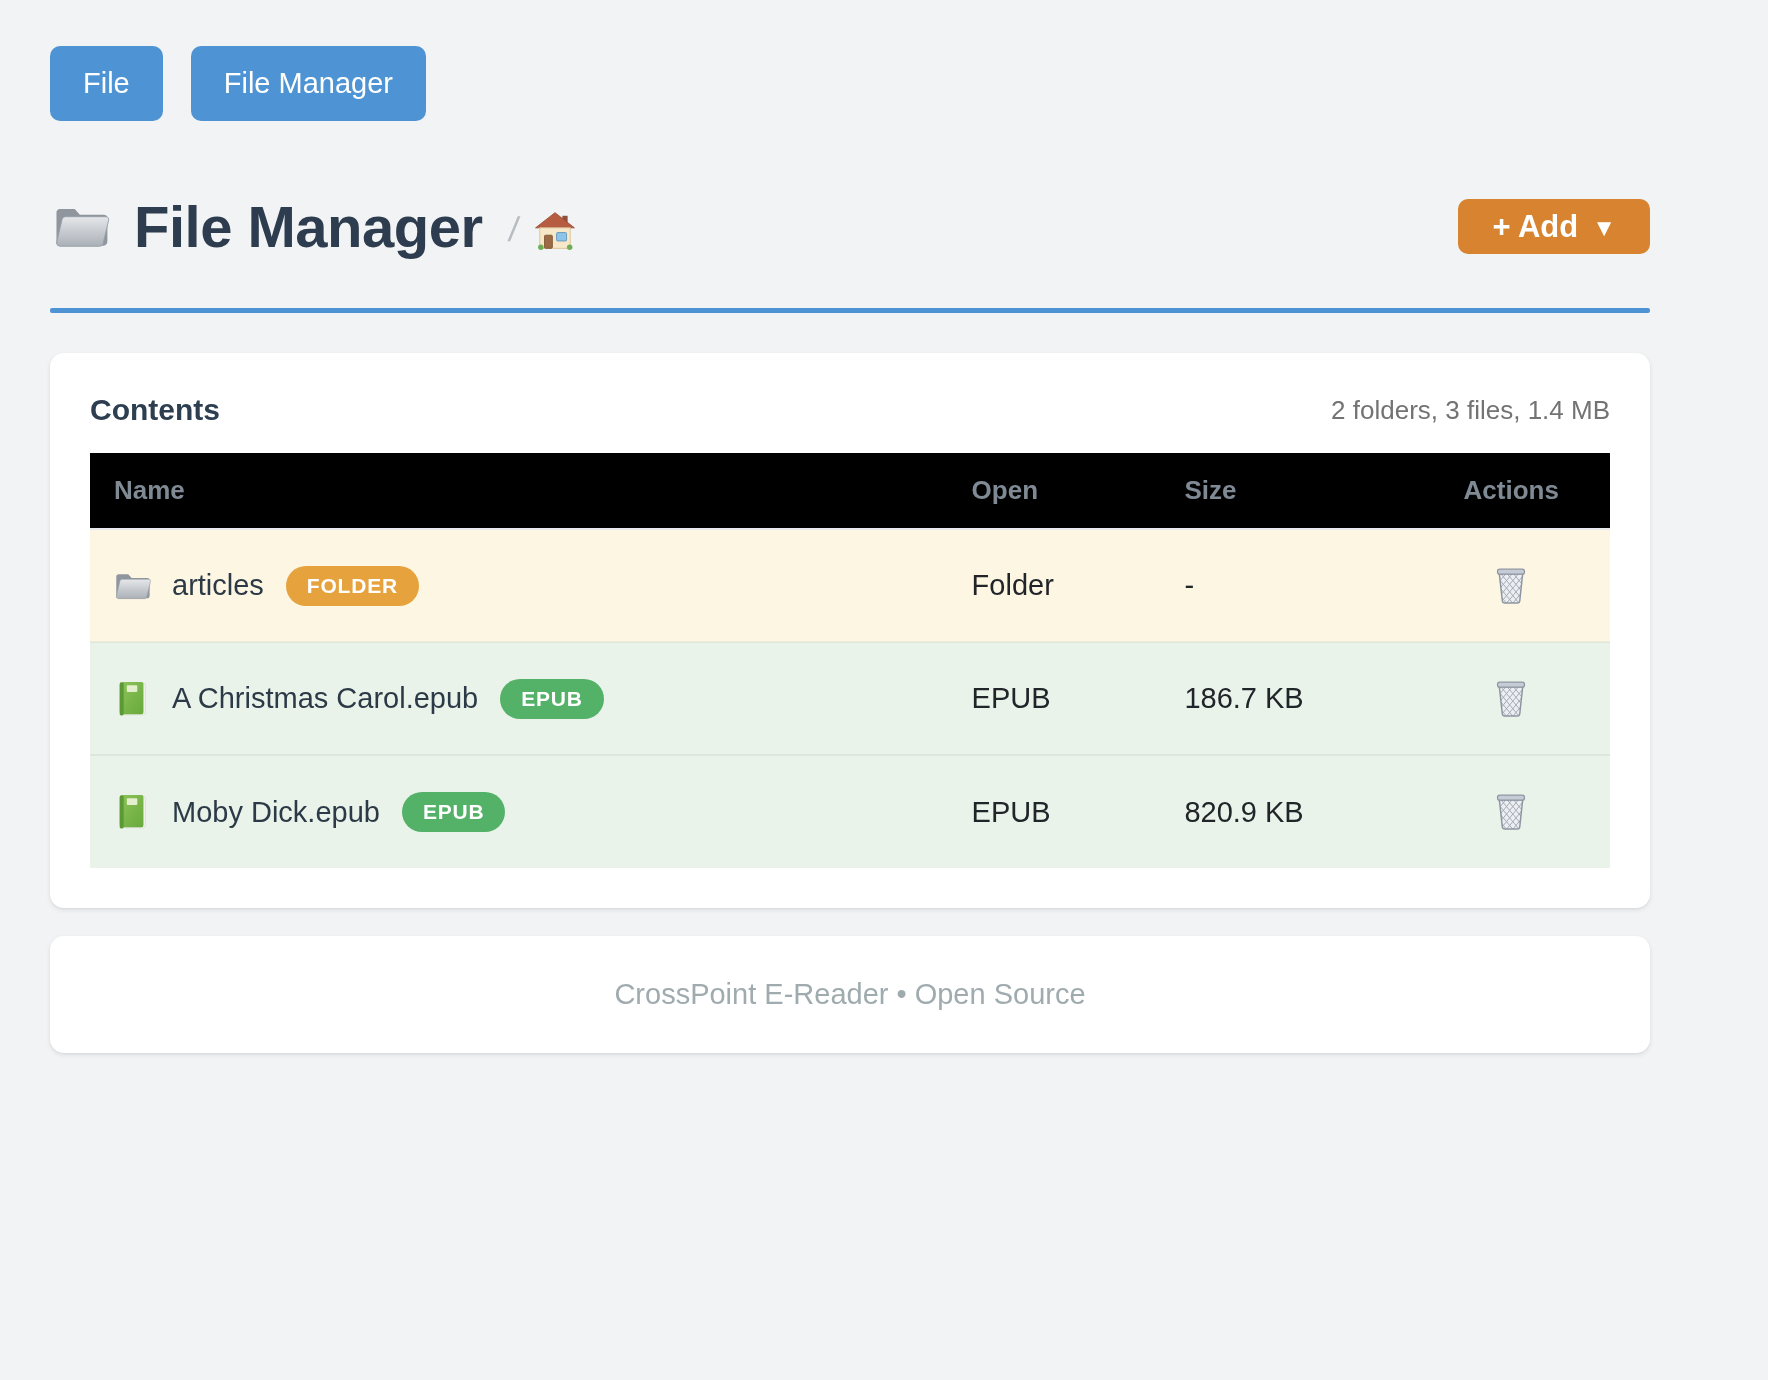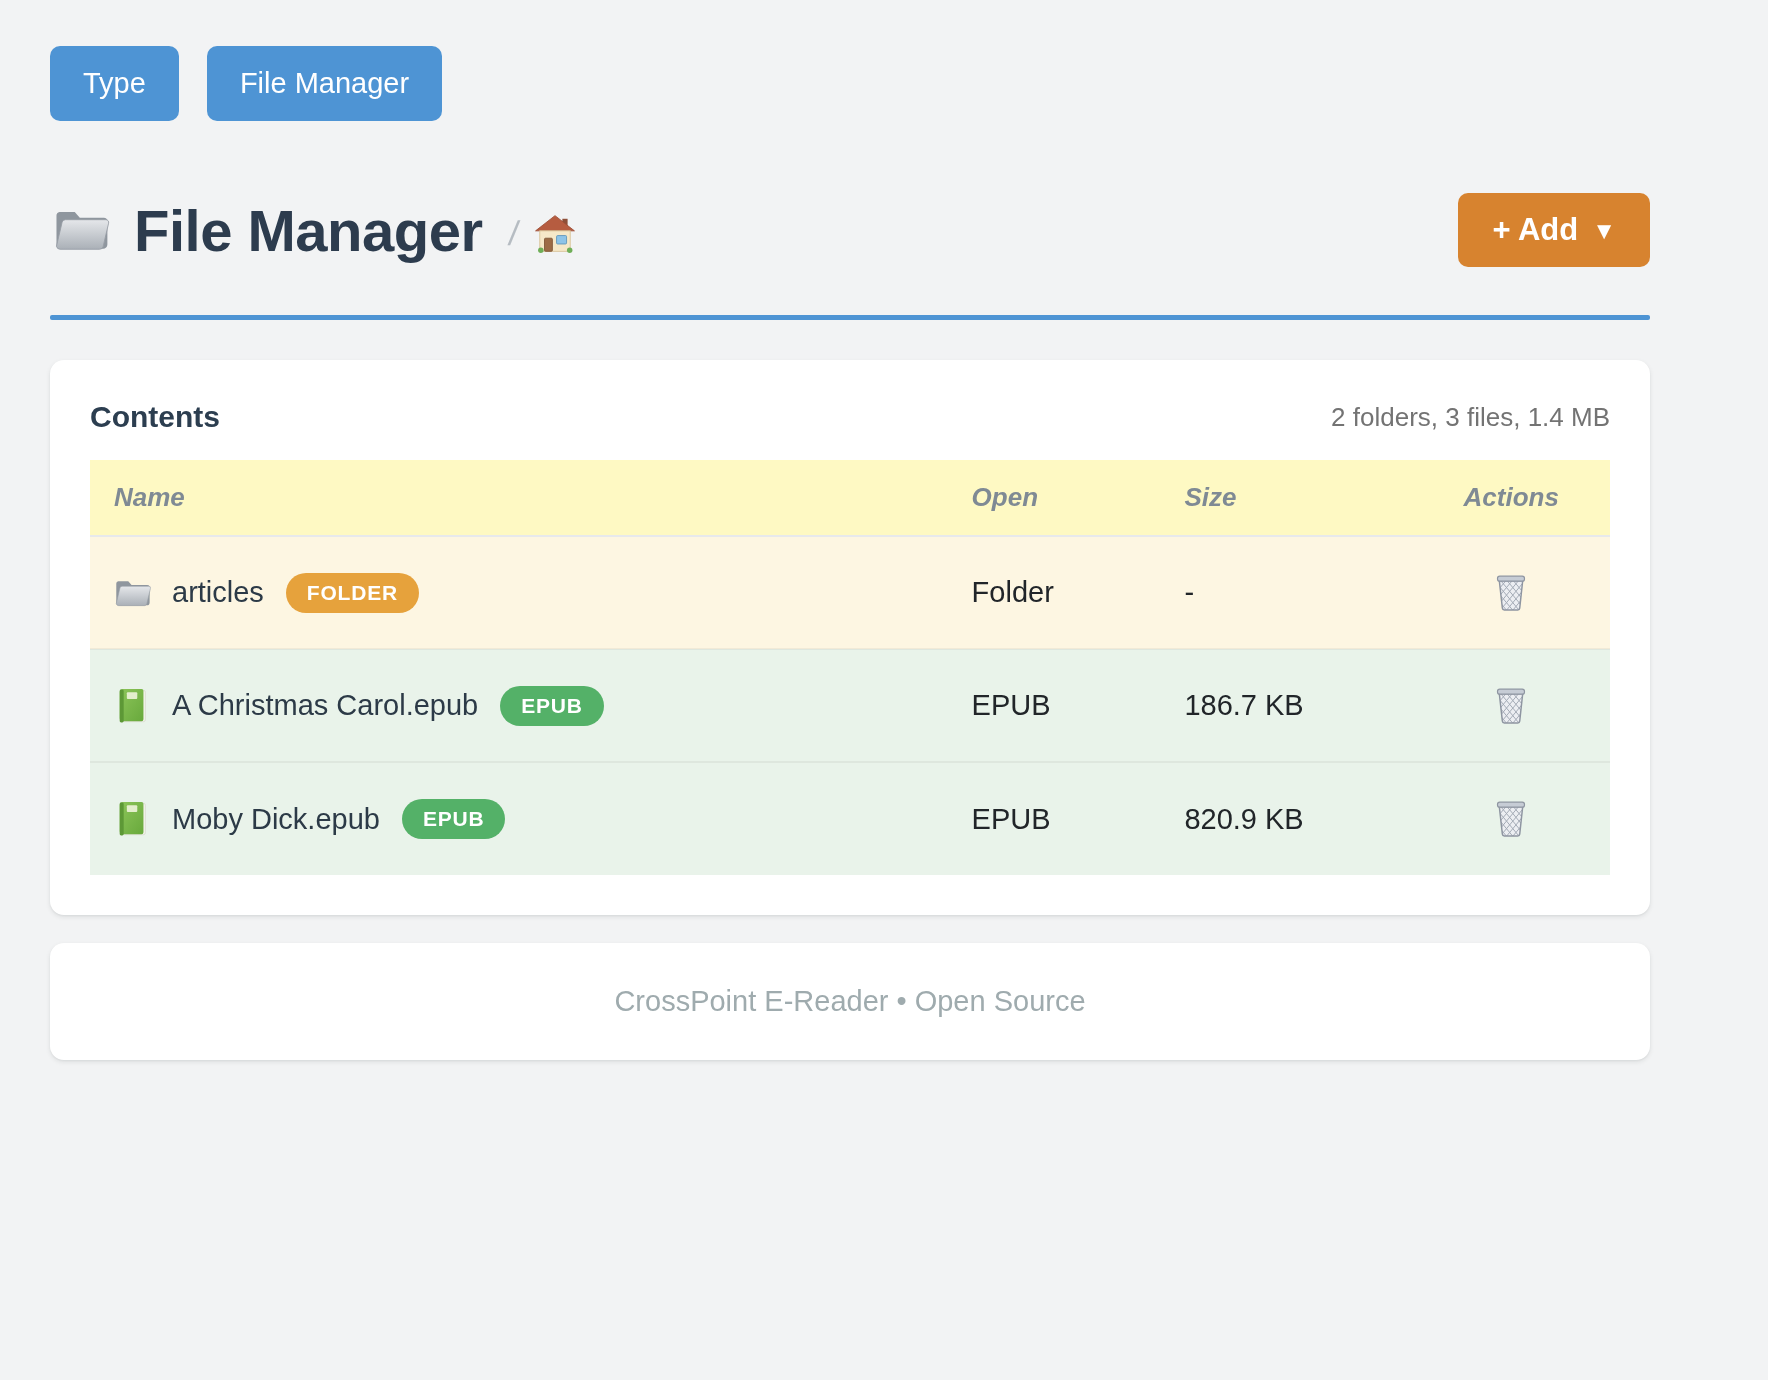--- a/index.html
+++ b/index.html
@@ -24,41 +24,41 @@
   
   .page-header { display: flex; justify-content: space-between; align-items: center; margin-top: 72px; }
   .title-group { display: flex; align-items: center; }
   .title-icon { width: 64px; height: 58px; margin-right: 20px; flex: none; }
   h1.page-title { margin: 0; font-size: 58px; font-weight: 700; color: #2d3c4e; letter-spacing: -0.5px; }
   .crumb-sep { font-size: 34px; color: #b6bcc2; margin: 6px 16px 0 26px; transform: skewX(-8deg); }
   .crumb-home { display: inline-flex; margin-top: 8px; cursor: pointer; text-decoration: none; }
   .crumb-home svg { width: 42px; height: 42px; }
   .add-btn {
     background: #d7832f; color: #fff; border: none; cursor: pointer;
-    height: 74px; padding: 0 34px; border-radius: 10px;
+    height: 55px; padding: 0 34px; border-radius: 10px;
     font-family: inherit; font-size: 31px; font-weight: 700;
     display: inline-flex; align-items: center; gap: 14px;
   }
   .add-btn .caret { font-size: 24px; position: relative; top: 1px; }
 
   .title-rule { height: 5px; background: #4e94d4; margin-top: 48px; border-radius: 2px; }
 
   
   .card {
     background: #ffffff; border-radius: 14px;
     box-shadow: 0 2px 5px rgba(25,30,36,0.09), 0 1px 2px rgba(25,30,36,0.05);
   }
   .contents-card { margin-top: 40px; padding: 40px; }
   .card-head { display: flex; justify-content: space-between; align-items: center; margin-bottom: 26px; }
   h2.panel-title { margin: 0; font-size: 30px; font-weight: 700; color: #2c3e50; }
   .stats { font-size: 26px; color: #737373; }
 
   
   table.file-table { width: 100%; border-collapse: collapse; table-layout: fixed; }
-  thead tr { background: #fef9c3; height: 76px; font-style: italic; }
+  thead tr { background: #000000; height: 76px; }
   th { text-align: left; color: #7f8a94; font-size: 26px; font-weight: 700; padding: 0; }
   th.name-col { padding-left: 24px; }
   th.actions-col, td.actions-cell { text-align: center; }
   tbody tr { height: 113px; }
   tbody tr.folder-row { background: #fdf6e2; }
   tbody tr.file-row { background: #e9f3ea; }
   tbody tr { border-top: 2px solid rgba(90,90,70,0.07); }
   tbody tr:first-child { border-top: 2px solid #e7e9ec; }
   td { font-size: 29px; padding: 0; color: #212529; }
   .name-flex { display: flex; align-items: center; padding-left: 24px; }
@@ -137,21 +137,21 @@
       <rect x="21.5" y="21.5" width="9.5" height="8" rx="1" fill="#8ec4e8" stroke="#6699bb" stroke-width="0.9"></rect>
       <circle cx="6.5" cy="35.5" r="2.6" fill="#6fae57"></circle>
       <circle cx="34" cy="35.5" r="2.6" fill="#6fae57"></circle>
     </symbol>
   </defs>
 </svg>
 
 <div class="page">
 
   <nav class="topnav">
-    <button class="nav-btn">Type</button>
+    <button class="nav-btn">File</button>
     <button class="nav-btn">File Manager</button>
   </nav>
 
   <header class="page-header">
     <div class="title-group">
       <svg class="title-icon">
           <use href="#sym-folder"></use>
         </svg>
       <h1 class="page-title">File Manager</h1>
       <span class="crumb-sep">/</span>

